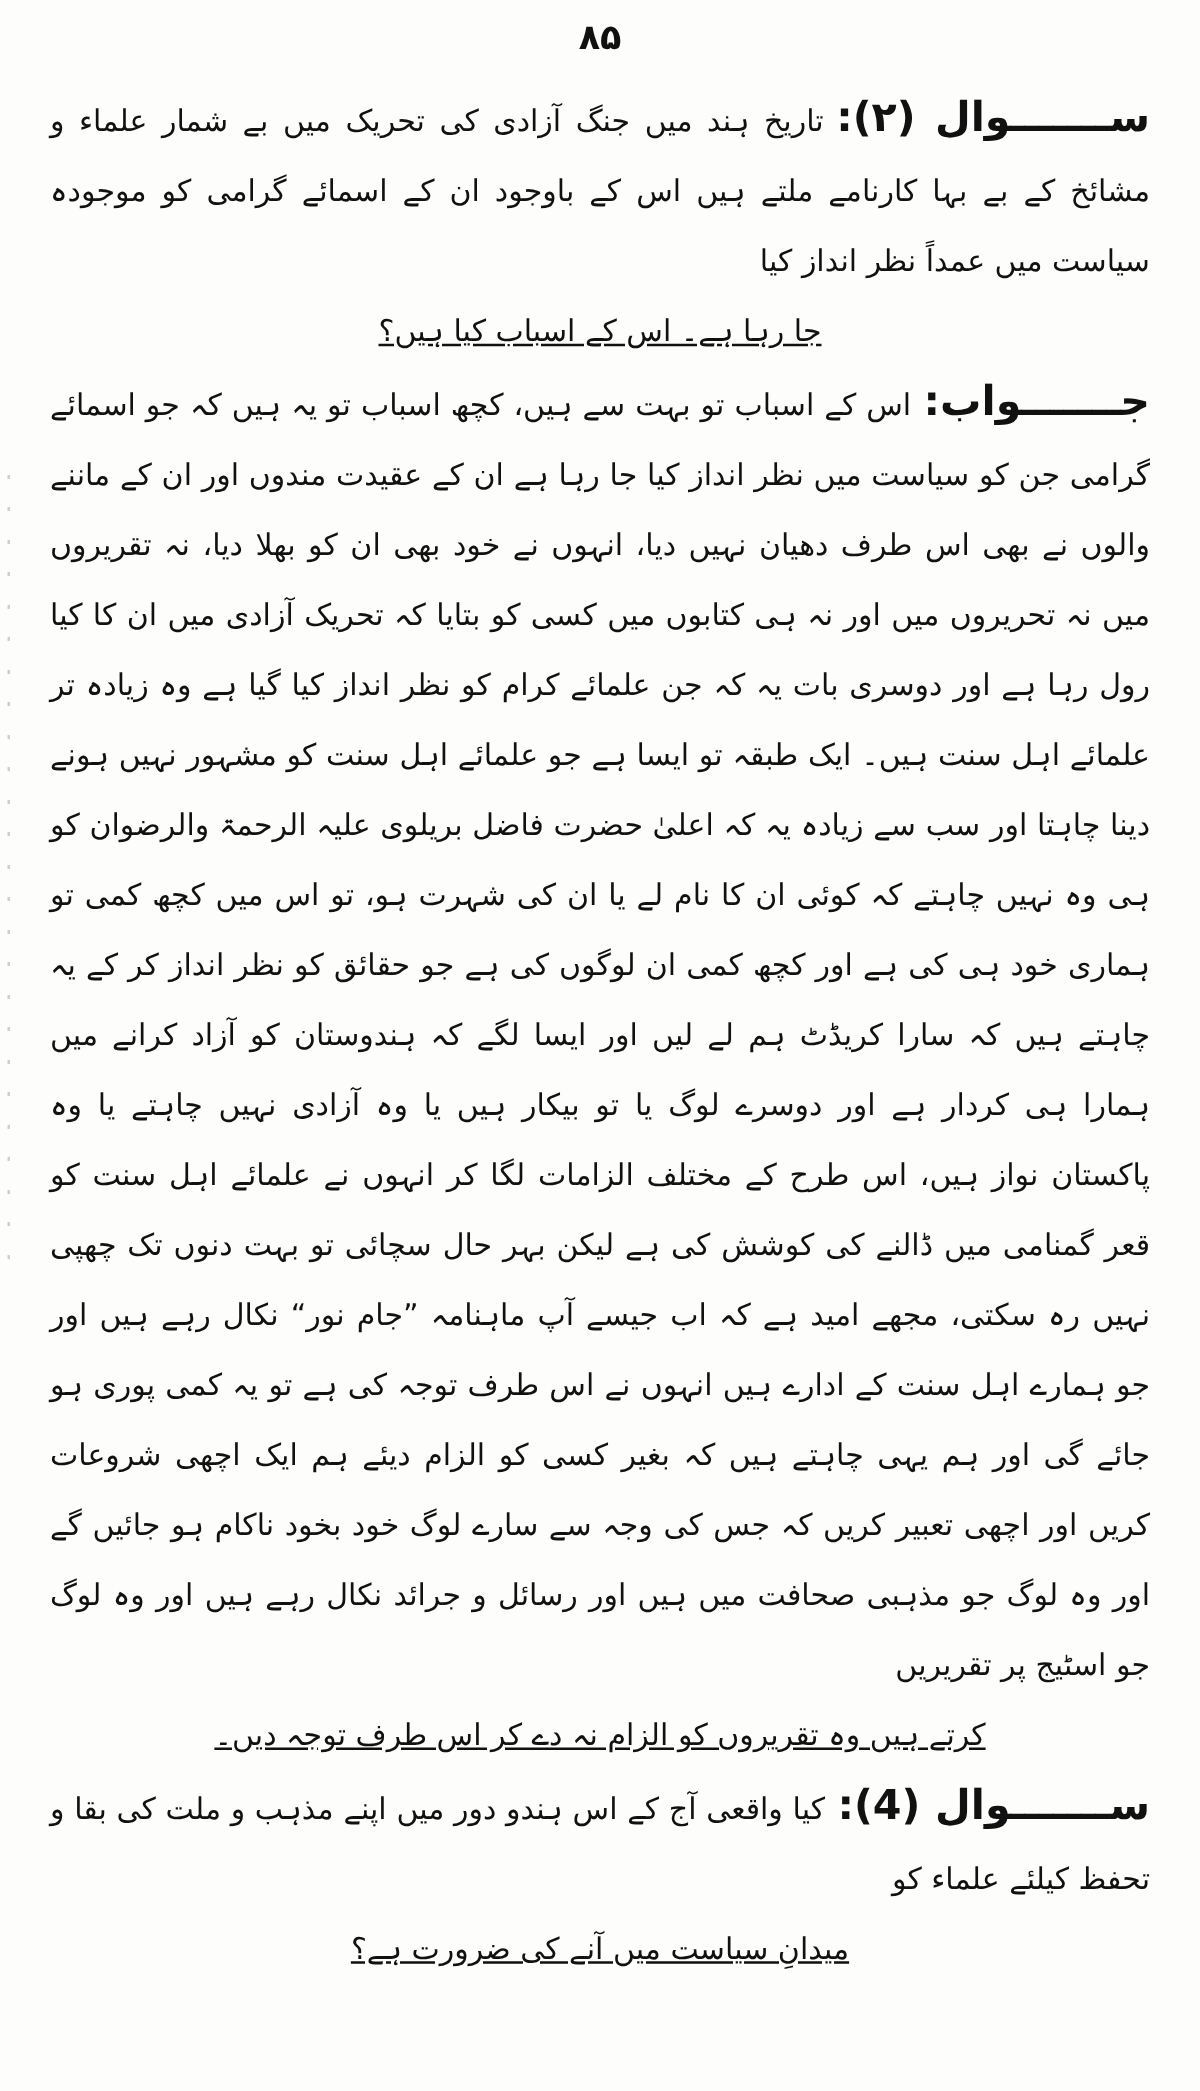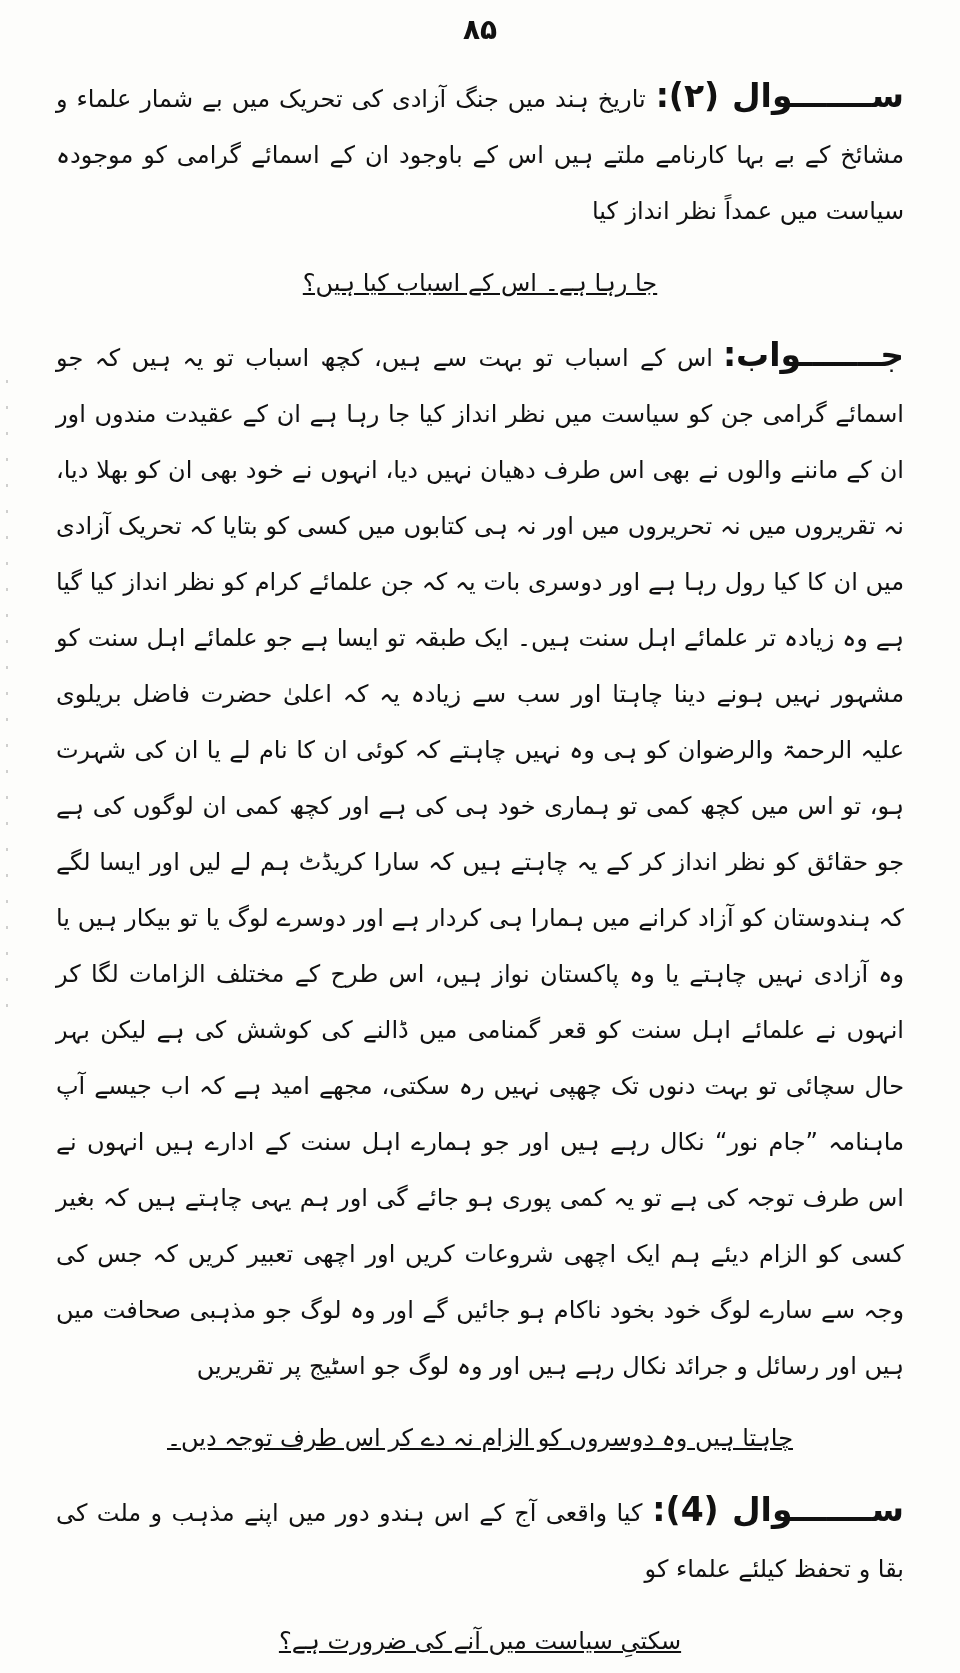--- a/index.html
+++ b/index.html
@@ -22,21 +22,21 @@
   }
   .page-number {
     text-align: center;
     font-size: 28px;
     font-weight: 700;
     line-height: 44px;
     margin-bottom: 14px;
     letter-spacing: 2px;
   }
   .para {
-    margin: 16px;
+    margin: 0;
     font-size: 24px;
     line-height: 56px;
     text-align: justify;
     text-justify: inter-word;
   }
   .head {
     font-weight: 700;
     font-size: 33px;
     margin-left: 10px;
     letter-spacing: 0.5px;
@@ -72,25 +72,25 @@
     <p class="para">
       <span class="head">ســـــــوال (۲):</span><span>تاریخ ہند میں جنگ آزادی کی تحریک میں بے شمار علماء و مشائخ کے بے بہا کارنامے ملتے ہیں اس کے باوجود ان کے اسمائے گرامی کو موجودہ سیاست میں عمداً نظر انداز کیا</span>
     </p>
     <div class="tail">جا رہا ہے۔ اس کے اسباب کیا ہیں؟</div>
   </section>
 
   <section>
     <p class="para">
       <span class="head">جـــــــواب:</span><span>اس کے اسباب تو بہت سے ہیں، کچھ اسباب تو یہ ہیں کہ جو اسمائے گرامی جن کو سیاست میں نظر انداز کیا جا رہا ہے ان کے عقیدت مندوں اور ان کے ماننے والوں نے بھی اس طرف دھیان نہیں دیا، انہوں نے خود بھی ان کو بھلا دیا، نہ تقریروں میں نہ تحریروں میں اور نہ ہی کتابوں میں کسی کو بتایا کہ تحریک آزادی میں ان کا کیا رول رہا ہے اور دوسری بات یہ کہ جن علمائے کرام کو نظر انداز کیا گیا ہے وہ زیادہ تر علمائے اہل سنت ہیں۔ ایک طبقہ تو ایسا ہے جو علمائے اہل سنت کو مشہور نہیں ہونے دینا چاہتا اور سب سے زیادہ یہ کہ اعلیٰ حضرت فاضل بریلوی علیہ الرحمۃ والرضوان کو ہی وہ نہیں چاہتے کہ کوئی ان کا نام لے یا ان کی شہرت ہو، تو اس میں کچھ کمی تو ہماری خود ہی کی ہے اور کچھ کمی ان لوگوں کی ہے جو حقائق کو نظر انداز کر کے یہ چاہتے ہیں کہ سارا کریڈٹ ہم لے لیں اور ایسا لگے کہ ہندوستان کو آزاد کرانے میں ہمارا ہی کردار ہے اور دوسرے لوگ یا تو بیکار ہیں یا وہ آزادی نہیں چاہتے یا وہ پاکستان نواز ہیں، اس طرح کے مختلف الزامات لگا کر انہوں نے علمائے اہل سنت کو قعر گمنامی میں ڈالنے کی کوشش کی ہے لیکن بہر حال سچائی تو بہت دنوں تک چھپی نہیں رہ سکتی، مجھے امید ہے کہ اب جیسے آپ ماہنامہ ”جام نور“ نکال رہے ہیں اور جو ہمارے اہل سنت کے ادارے ہیں انہوں نے اس طرف توجہ کی ہے تو یہ کمی پوری ہو جائے گی اور ہم یہی چاہتے ہیں کہ بغیر کسی کو الزام دیئے ہم ایک اچھی شروعات کریں اور اچھی تعبیر کریں کہ جس کی وجہ سے سارے لوگ خود بخود ناکام ہو جائیں گے اور وہ لوگ جو مذہبی صحافت میں ہیں اور رسائل و جرائد نکال رہے ہیں اور وہ لوگ جو اسٹیج پر تقریریں</span>
     </p>
-    <div class="tail">چاہتا ہیں وہ دوسروں کو الزام نہ دے کر اس طرف توجہ دیں۔</div>
+    <div class="tail">کرتے ہیں وہ تقریروں کو الزام نہ دے کر اس طرف توجہ دیں۔</div>
   </section>
 
   <section>
     <p class="para">
       <span class="head">ســـــــوال (4):</span><span>کیا واقعی آج کے اس ہندو دور میں اپنے مذہب و ملت کی بقا و تحفظ کیلئے علماء کو</span>
     </p>
-    <div class="tail">سکتیِ سیاست میں آنے کی ضرورت ہے؟</div>
+    <div class="tail">میدانِ سیاست میں آنے کی ضرورت ہے؟</div>
   </section>
 
   <div class="scan-edge"></div>
 
 </div>
 
 </body></html>

